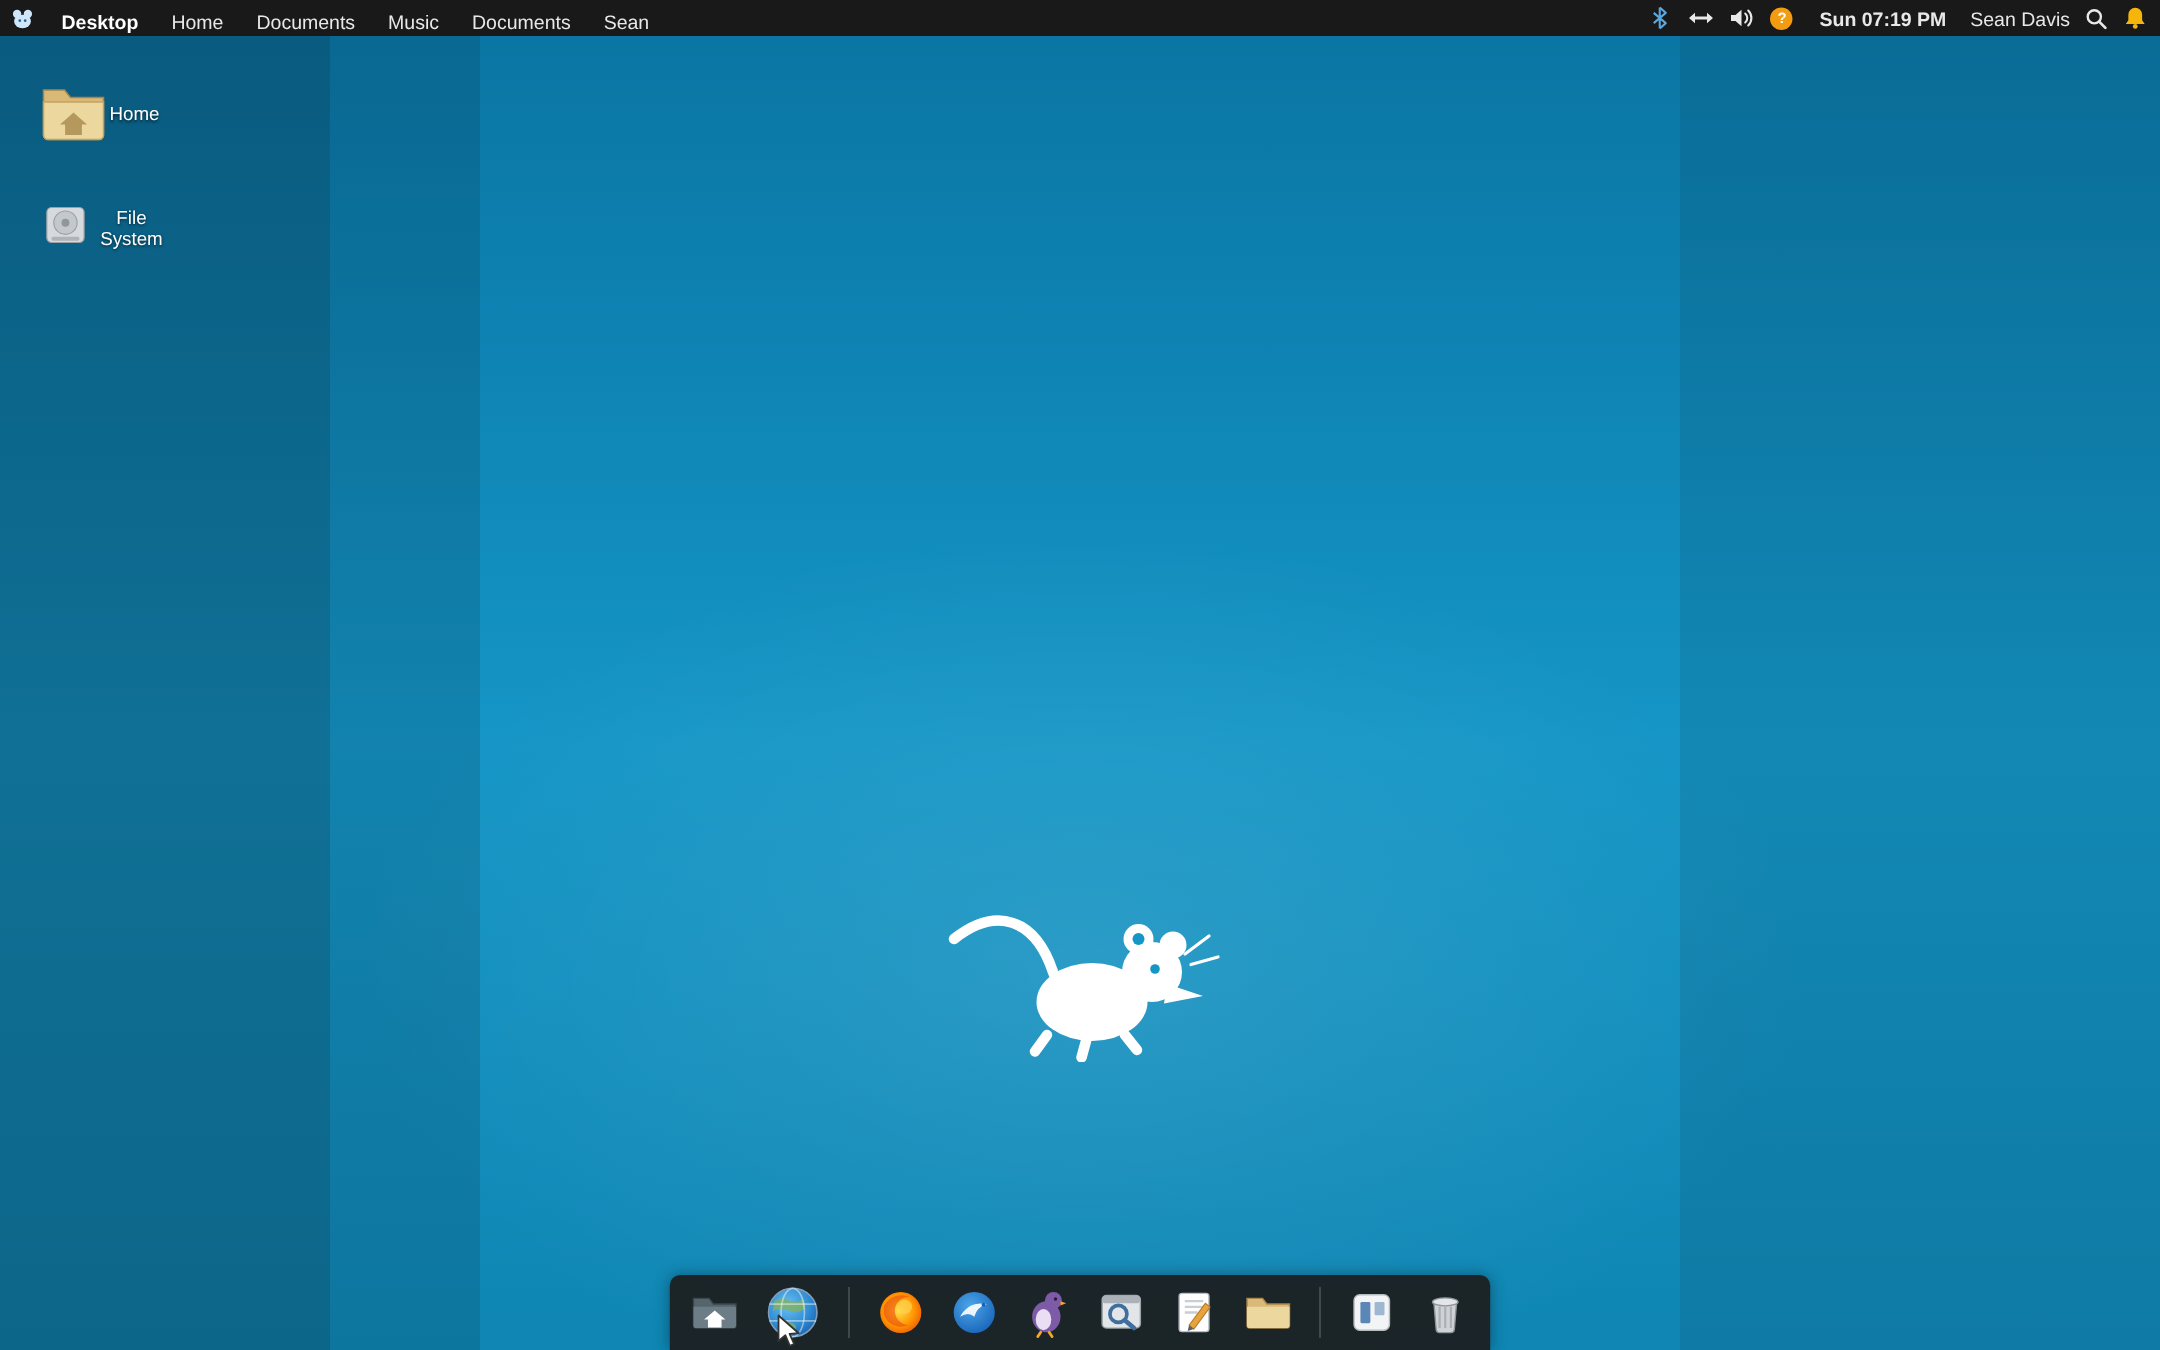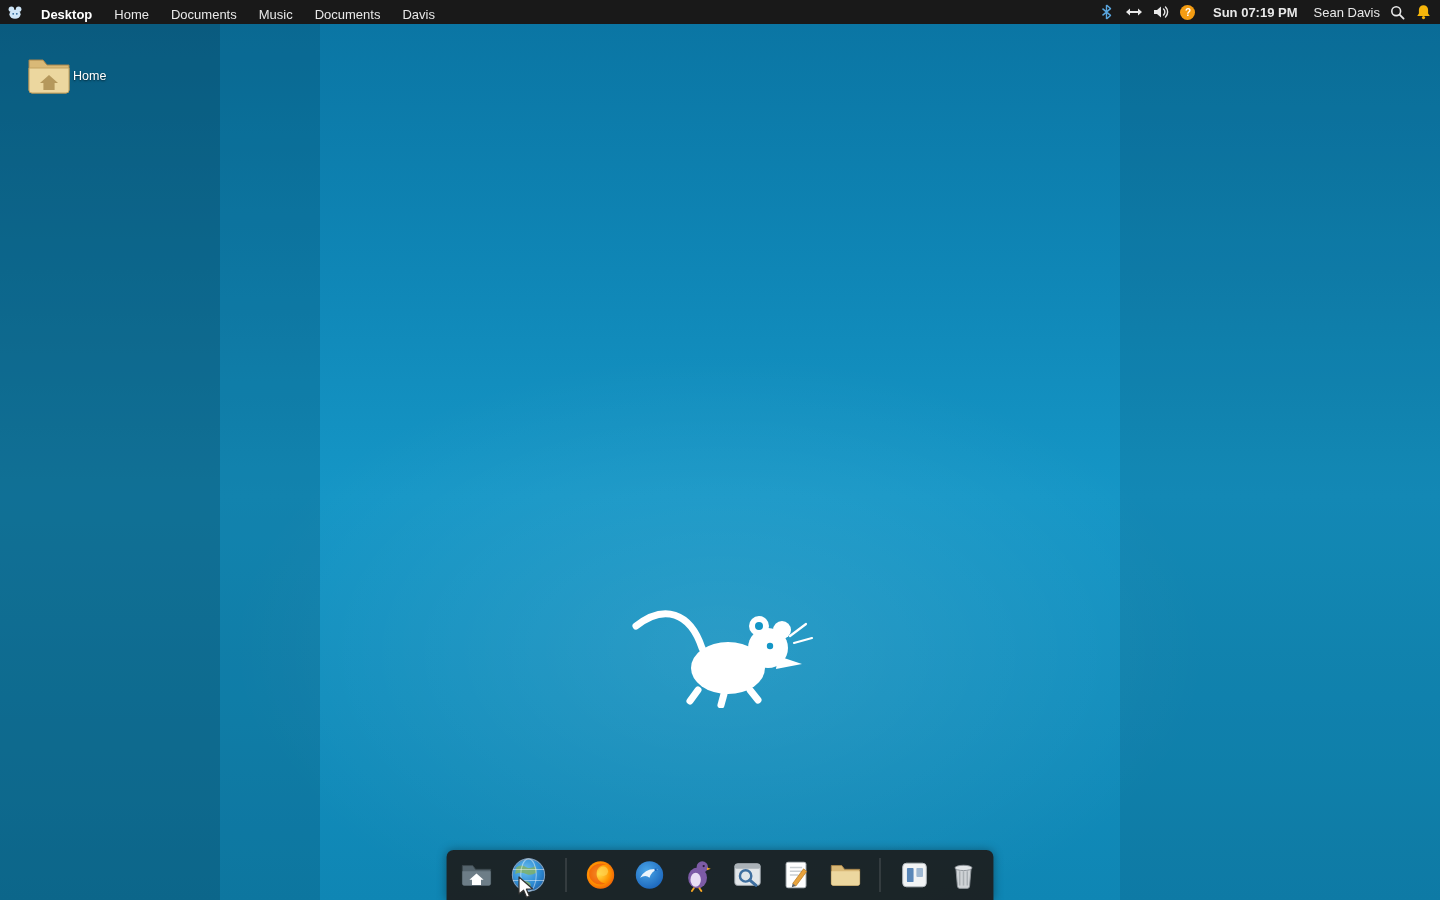--- a/index.html
+++ b/index.html
@@ -102,21 +102,21 @@
       <circle cx="8" cy="12" r="1" fill="#2a6496"></circle>
       <circle cx="12" cy="12" r="1" fill="#2a6496"></circle>
     </svg>
   </div>
 
   <div class="menu-item bold">Desktop</div>
   <div class="menu-item">Home</div>
   <div class="menu-item">Documents</div>
   <div class="menu-item">Music</div>
   <div class="menu-item">Documents</div>
-  <div class="menu-item">Davis</div>
+  <div class="menu-item">Sean</div>
 
   <div class="panel-spacer"></div>
 
   <div class="tray">
     <div class="tray-icon">
       <svg width="11" height="16" viewBox="0 0 11 16">
         <path d="M5.5 1 L5.5 15 M5.5 1 L9.5 4.6 L1.5 11.4 M5.5 15 L9.5 11.4 L1.5 4.6" fill="none" stroke="#5aa7e0" stroke-width="1.4" stroke-linejoin="round"></path>
       </svg>
     </div>
     <div class="tray-icon">
@@ -158,20 +158,29 @@
 
   <div class="dicon">
     <svg class="icon48" viewBox="0 0 48 48">
       <path d="M4 10 h14 l4 5 h22 v25 a3 3 0 0 1 -3 3 H7 a3 3 0 0 1 -3 -3 Z" fill="#d9b977" stroke="#a8854a"></path>
       <path d="M4 18 h40 v22 a3 3 0 0 1 -3 3 H7 a3 3 0 0 1 -3 -3 Z" fill="#ecd79f" stroke="#c3a362"></path>
       <path d="M24 25 l-9 8 h3.4 v7 h11.2 v-7 H33 Z" fill="#b5985c"></path>
     </svg>
     <div class="dlabel">Home</div>
   </div>
 
+  <div class="dicon">
+    <svg class="icon48" viewBox="0 0 48 48">
+      <rect x="8" y="9" width="32" height="30" rx="4" fill="#d7dadc" stroke="#9aa0a4"></rect>
+      <circle cx="24" cy="22" r="10" fill="#c3c8cb" stroke="#9aa0a4"></circle>
+      <circle cx="24" cy="22" r="3.4" fill="#8f979c"></circle>
+      <rect x="12" y="34" width="24" height="3.5" rx="1.5" fill="#aeb4b8"></rect>
+    </svg>
+    <div class="dlabel">File System</div>
+  </div>
 
 
 </div>
 
 <div class="dock">
 
   <div class="dock-item">
     <svg width="34" height="34" viewBox="0 0 36 36">
       <path d="M3 8 h11 l3 4 h16 v15 a2 2 0 0 1 -2 2 H5 a2 2 0 0 1 -2 -2 Z" fill="#55646d" stroke="#3c474d"></path>
       <path d="M3 14 h30 v13 a2 2 0 0 1 -2 2 H5 a2 2 0 0 1 -2 -2 Z" fill="#6d7d87"></path>

